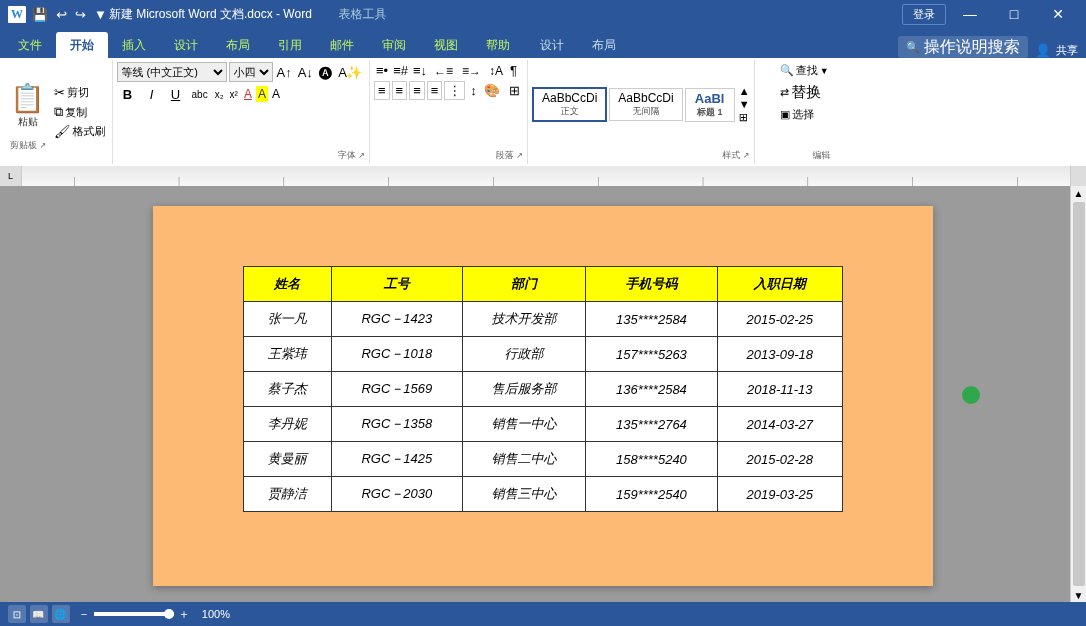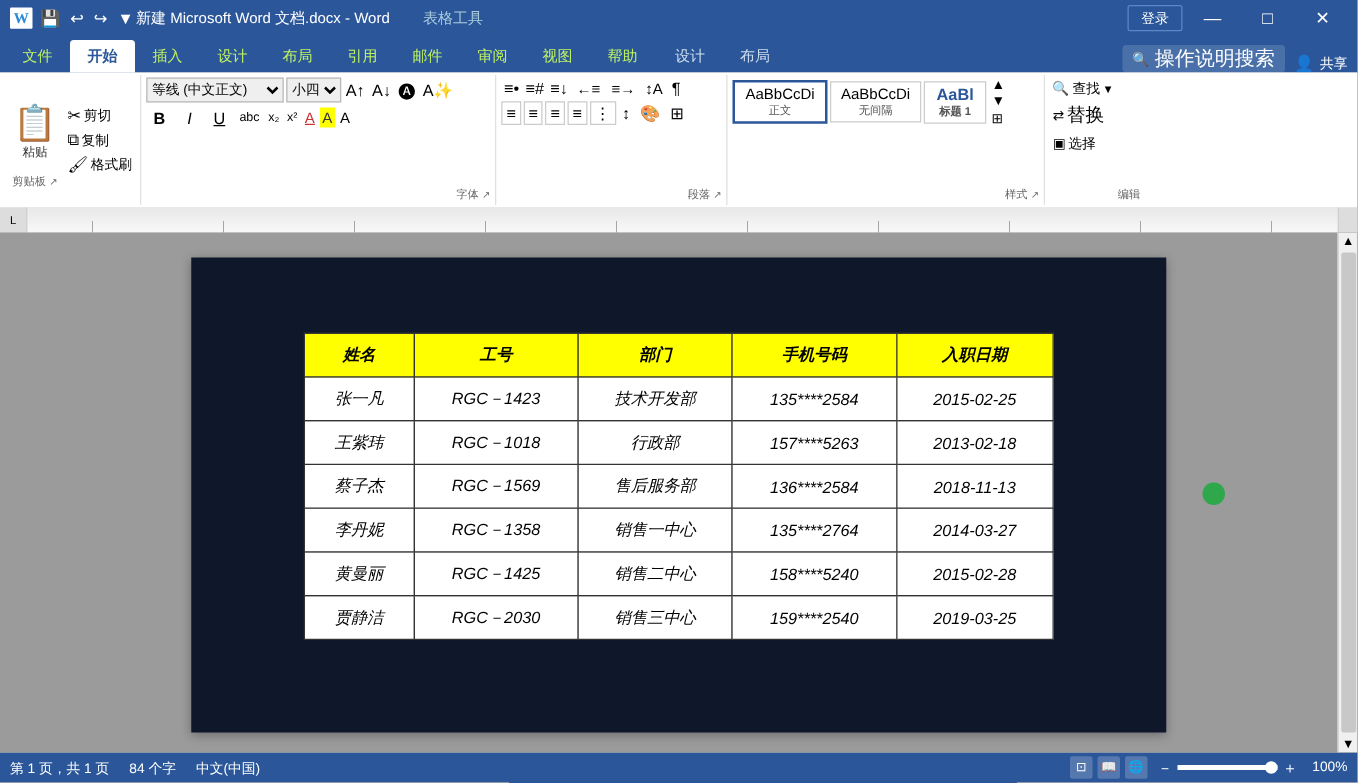--- a/index.html
+++ b/index.html
@@ -51,21 +51,21 @@
       background: #9b9b9b;
       flex: 1;
       display: flex;
       justify-content: center;
       padding: 20px 0;
       overflow: hidden;
       height: 430px;
     }
 
     .page {
-      background: #0f172a;
+      background: #fdba74;
       width: 780px;
       min-height: 380px;
       box-shadow: 0 2px 8px rgba(0,0,0,0.3);
       padding: 20px 60px;
       position: relative;
     }
 
     
     .doc-table {
       border-collapse: collapse;
@@ -127,22 +127,22 @@
     }
     .ribbon-inner {
       display: flex;
       flex: 1;
       align-items: stretch;
       padding: 2px;
       gap: 0;
     }
     .rg {
       display: flex;
-      flex-direction: row;
-      align-items: flex-start;
+      flex-direction: column;
+      align-items: flex-end;
       border-right: 1px solid #e0e0e0;
       padding: 2px 6px 0 6px;
       position: relative;
     }
   </style>
 </head>
 <body>
 
 <div style="width:1086px; height:626px; display:flex; flex-direction:column;">
 
@@ -380,21 +380,21 @@
               <td>RGC－1423</td>
               <td>技术开发部</td>
               <td>135****2584</td>
               <td>2015-02-25</td>
             </tr>
             <tr>
               <td>王紫玮</td>
               <td>RGC－1018</td>
               <td>行政部</td>
               <td>157****5263</td>
-              <td>2013-02-18</td>
+              <td>2013-09-18</td>
             </tr>
             <tr>
               <td>蔡子杰</td>
               <td>RGC－1569</td>
               <td>售后服务部</td>
               <td>136****2584</td>
               <td>2018-11-13</td>
             </tr>
             <tr>
               <td>李丹妮</td>
@@ -416,25 +416,20 @@
               <td>销售三中心</td>
               <td>159****2540</td>
               <td>2019-03-25</td>
             </tr>
           </tbody>
       </table>
     </div>
   </div>
 
   <div class="status-bar">
-    <div class="status-left">
-      <span>第 1 页，共 1 页</span>
-      <span>84 个字</span>
-      <span>中文(中国)</span>
-    </div>
     <div class="status-right">
 
       <div class="view-btns">
         <div class="view-btn">⊡</div>
         <div class="view-btn">📖</div>
         <div class="view-btn">🌐</div>
       </div>
 
       <div class="zoom-area">
         <span style="cursor:pointer;font-size:12px;">－</span>

